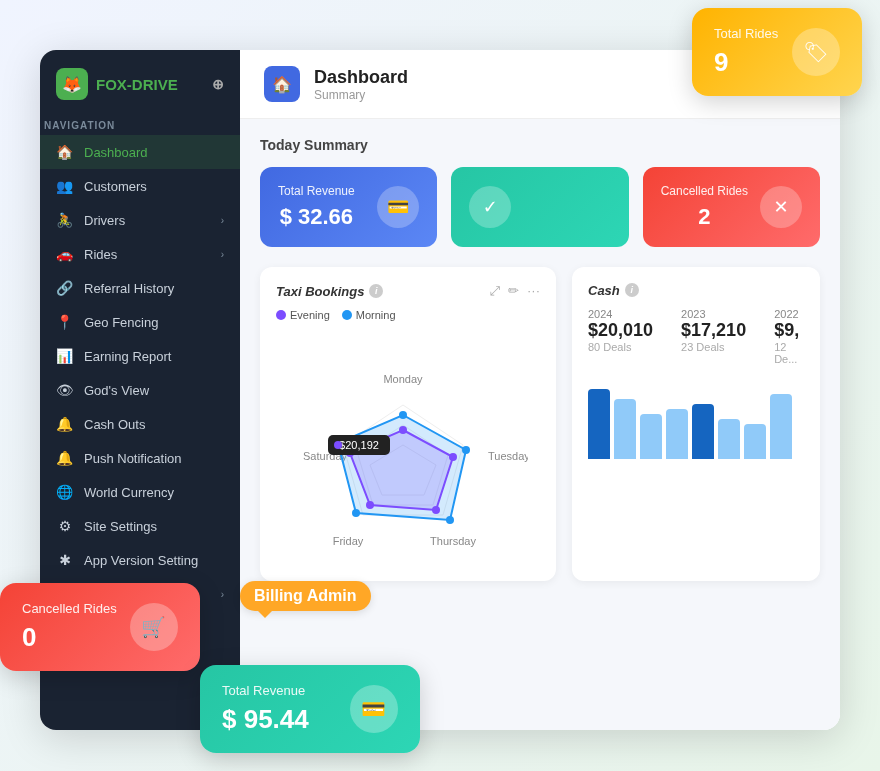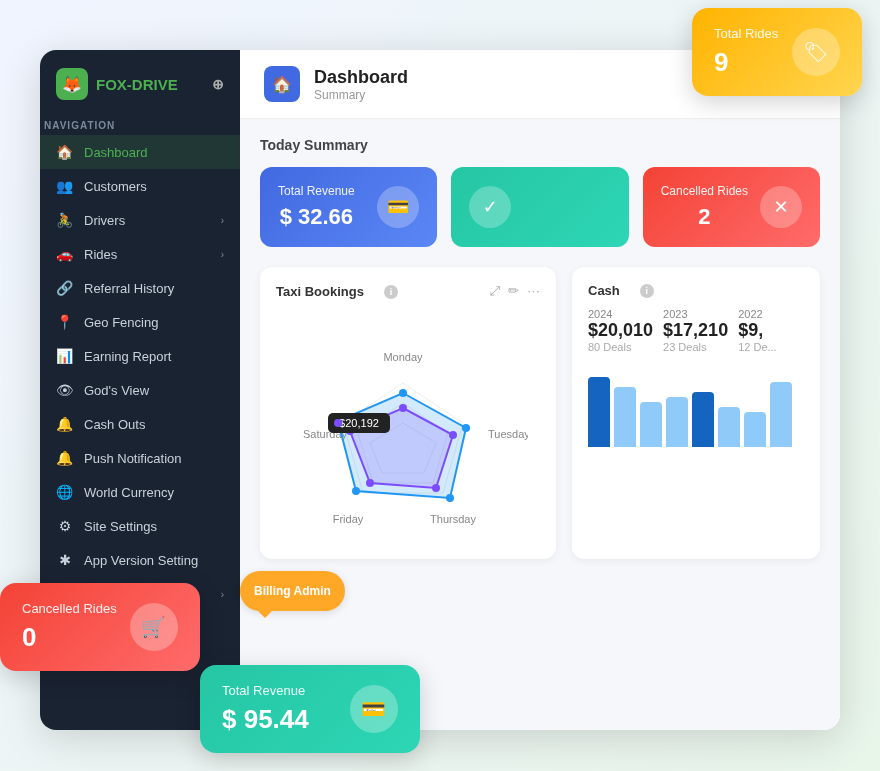--- a/index.html
+++ b/index.html
@@ -171,33 +171,34 @@
       display: flex;
       align-items: center;
       justify-content: space-between;
       margin-bottom: 10px;
     }
     .chart-title {
       font-size: 13px;
       font-weight: 600;
       color: #333;
       display: flex;
-      align-items: flex-end;
-      gap: 20px;
+      align-items: flex-start;
+      gap: 5px;
+      font-style: italic;
     }
     .chart-actions { display: flex; gap: 8px; color: #aaa; font-size: 13px; cursor: pointer; }
     .chart-legend { display: flex; gap: 12px; font-size: 11px; color: #555; }
     .legend-dot { width: 10px; height: 10px; border-radius: 50%; display: inline-block; margin-right: 4px; }
     .legend-item { display: flex; align-items: center; }
 
     
     .radar-container { display: flex; align-items: center; flex-direction: column; padding: 0 10px; margin-top: 44px; }
 
     
-    .sales-years { display: flex; gap: 10px; margin-bottom: 14px; }
+    .sales-years { display: flex; gap: 28px; margin-bottom: 14px; }
     .sales-year-item {}
     .sales-year-label { font-size: 11px; color: #888; }
     .sales-year-value { font-size: 18px; font-weight: 700; color: #222; }
     .sales-year-deals { font-size: 11px; color: #aaa; }
 
     .bar-chart {
       display: flex;
       align-items: flex-end;
       gap: 4px;
       height: 80px;
@@ -259,23 +260,23 @@
       min-width: 220px;
     }
 
     
     .billing-badge {
       position: absolute;
       bottom: 160px;
       left: 240px;
       background: #ffa726;
       color: #fff;
-      font-size: 12px;
+      font-size: 16px;
       font-weight: 600;
-      padding: 13px 14px;
+      padding: 6px 14px;
       border-radius: 20px;
       box-shadow: 0 2px 8px rgba(0,0,0,0.12);
     }
     .billing-badge::after {
       content: '';
       position: absolute;
       bottom: -7px;
       left: 18px;
       border-left: 7px solid transparent;
       border-right: 7px solid transparent;
@@ -415,20 +416,30 @@
             <div class="chart-title">
               <span>Taxi Bookings</span>
               <span class="info-icon">i</span>
             </div>
             <div class="chart-actions">
               <span>⤢</span>
               <span>✏</span>
               <span>···</span>
             </div>
           </div>
+          <div class="chart-legend">
+            <div class="legend-item">
+              <span class="legend-dot" style="background:#7c4dff"></span>
+              <span>Evening</span>
+            </div>
+            <div class="legend-item">
+              <span class="legend-dot" style="background:#2196f3"></span>
+              <span>Morning</span>
+            </div>
+          </div>
 
           <div class="radar-container">
             <svg width="240" height="200" viewBox="0 0 240 200">
 
               <text x="115" y="18" text-anchor="middle" font-size="11" fill="#888">Monday</text>
               <text x="200" y="95" text-anchor="start" font-size="11" fill="#888">Tuesday</text>
               <text x="165" y="180" text-anchor="middle" font-size="11" fill="#888">Thursday</text>
               <text x="60" y="180" text-anchor="middle" font-size="11" fill="#888">Friday</text>
               <text x="15" y="95" text-anchor="start" font-size="11" fill="#888">Saturday</text>
 

